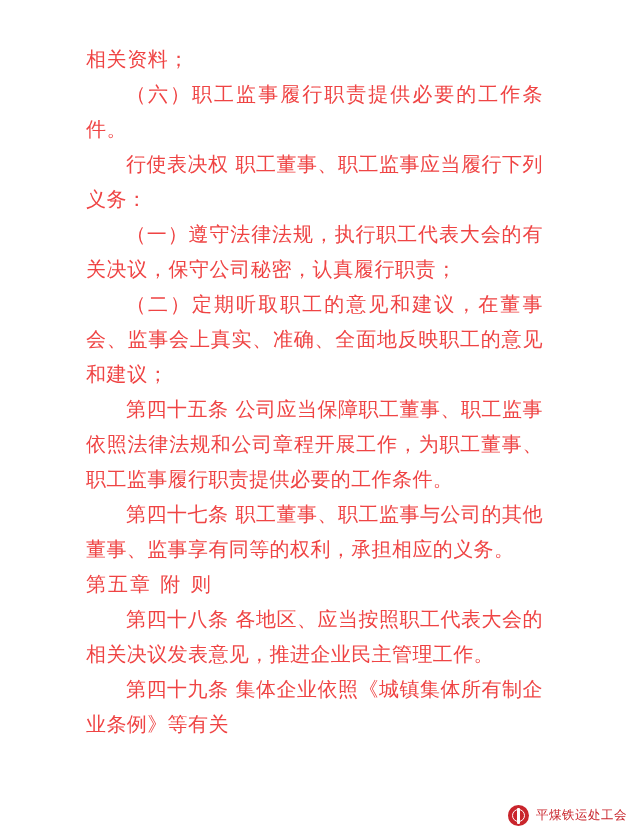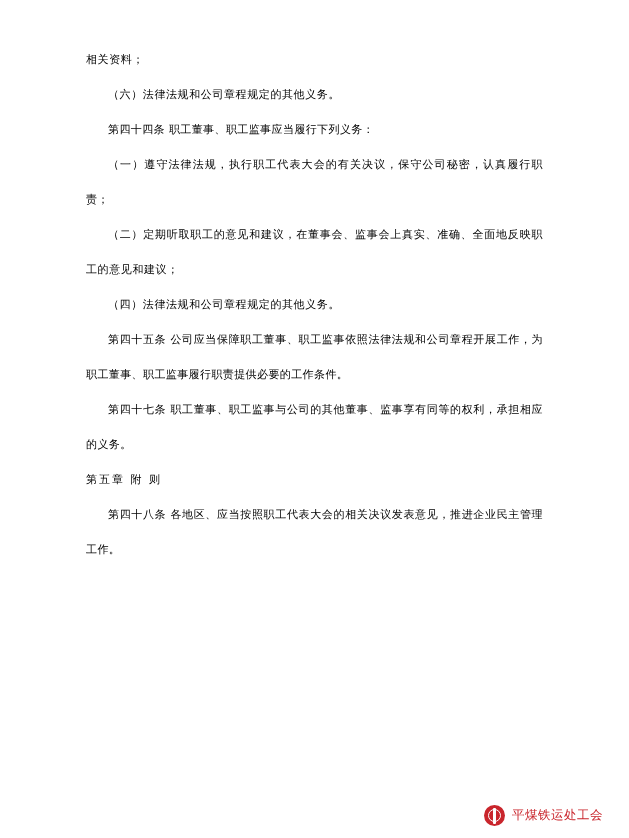--- a/index.html
+++ b/index.html
@@ -16,22 +16,22 @@
   }
   .page {
     position: relative;
     width: 629px;
     height: 838px;
     box-sizing: border-box;
     padding: 42px 86px 0 86px;
     background: #ffffff;
   }
   .doc-body {
-    color: #000000;
-    font-size: 11px;
+    color: #ef4444;
+    font-size: 20px;
     line-height: 35px;
     letter-spacing: 0.6px;
     text-align: justify;
   }
   .para {
     margin: 0;
     text-indent: 0;
     white-space: normal;
   }
   .para.indent {
@@ -40,21 +40,21 @@
   .para.center {
     text-align: left;
     text-indent: 0;
     letter-spacing: 2px;
   }
   .art {
     letter-spacing: 0.4px;
   }
   .footer-badge {
     position: absolute;
-    right: 26px;
+    right: 2px;
     bottom: 12px;
     display: flex;
     align-items: center;
     gap: 7px;
   }
   .footer-badge .logo {
     width: 21px;
     height: 21px;
     border-radius: 50%;
     background: #c9252c;
@@ -88,28 +88,28 @@
     letter-spacing: 0.5px;
     white-space: nowrap;
   }
 </style>
 </head>
 <body>
 
 <div class="page">
   <div class="doc-body">
     <p class="para">相关资料；</p>
-    <p class="para indent">（六）法律法规和公司章程规定的其他义务。</p>
-    <p class="para indent art">第四十四条  职工董事、职工监事应当履行下列义务：</p>
+    <p class="para indent">（六）职工监事履行职责提供必要的工作条件。</p>
+    <p class="para indent art">行使表决权  职工董事、职工监事应当履行下列义务：</p>
     <p class="para indent">（一）遵守法律法规，执行职工代表大会的有关决议，保守公司秘密，认真履行职责；</p>
     <p class="para indent">（二）定期听取职工的意见和建议，在董事会、监事会上真实、准确、全面地反映职工的意见和建议；</p>
-    <p class="para indent">（四）法律法规和公司章程规定的其他义务。</p>
     <p class="para indent art">第四十五条  公司应当保障职工董事、职工监事依照法律法规和公司章程开展工作，为职工董事、职工监事履行职责提供必要的工作条件。</p>
     <p class="para indent art">第四十七条  职工董事、职工监事与公司的其他董事、监事享有同等的权利，承担相应的义务。</p>
     <p class="para center">第五章 附 则</p>
     <p class="para indent art">第四十八条  各地区、应当按照职工代表大会的相关决议发表意见，推进企业民主管理工作。</p>
+    <p class="para indent art">第四十九条  集体企业依照《城镇集体所有制企业条例》等有关</p>
   </div>
 
   <div class="footer-badge">
     <span class="logo"></span>
     <span class="badge-text">平煤铁运处工会</span>
   </div>
 </div>
 
 </body></html>

